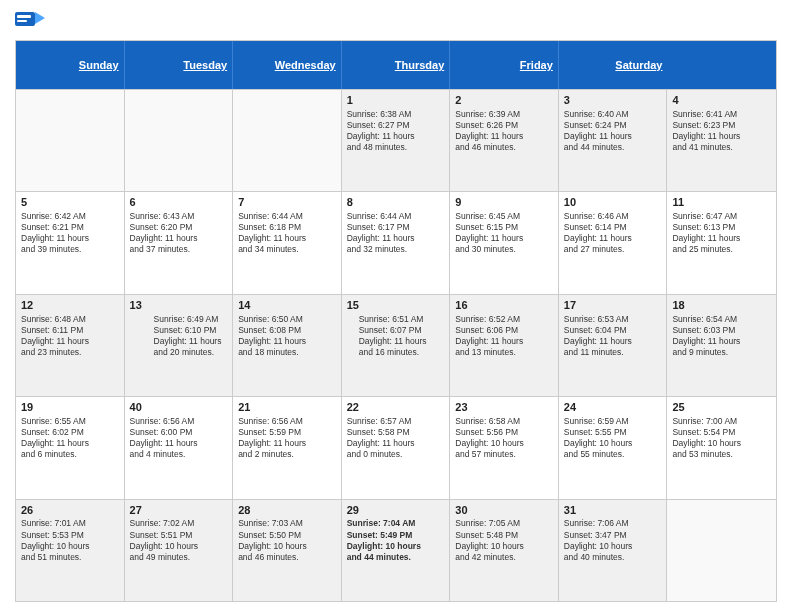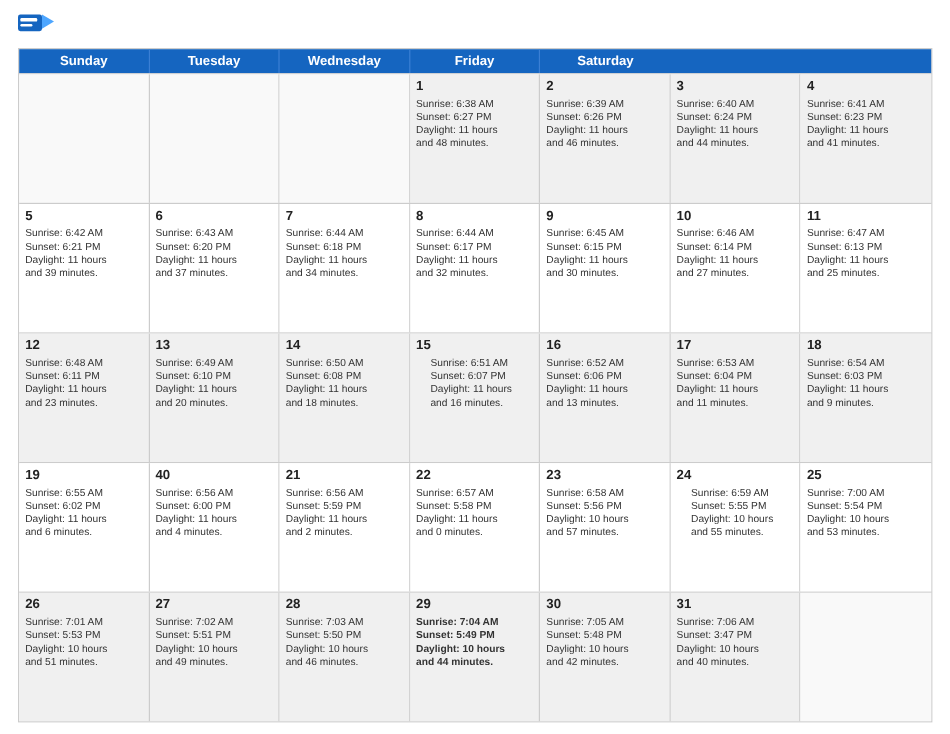--- a/index.html
+++ b/index.html
@@ -53,23 +53,24 @@
     }
     .cal-header-row {
       display: grid;
       grid-template-columns: repeat(7, 1fr);
       background: #1565c0;
     }
     .cal-header-cell {
       color: #fff;
       font-size: 11px;
       font-weight: bold;
-      padding: 4px 5px;
-      text-align: center;
+      padding: 18px 5px;
+      text-align: right;
       border-right: 1px solid #3a7fd4;
+      text-decoration: underline;
     }
     .cal-header-cell:last-child { border-right: none; }
     .cal-body {
       flex: 1;
       display: flex;
       flex-direction: column;
     }
     .cal-row {
       display: grid;
       grid-template-columns: repeat(7, 1fr);
@@ -128,20 +129,21 @@
       <div class="month-title"></div>
       <div class="location"></div>
     </div>
   </div>
 
   <div class="calendar">
     <div class="cal-header-row">
     <div class="cal-header-cell">Sunday</div>
         <div class="cal-header-cell">Tuesday</div>
         <div class="cal-header-cell">Wednesday</div>
+        <div class="cal-header-cell">Thursday</div>
         <div class="cal-header-cell">Friday</div>
         <div class="cal-header-cell">Saturday</div>
       </div>
     <div class="cal-body">
     <div class="cal-row">
           <div class="cal-cell empty"></div>
           <div class="cal-cell empty"></div>
           <div class="cal-cell empty"></div>
           <div class="cal-cell shaded">
             <span class="day-num">1</span>
@@ -226,21 +228,21 @@
         <div class="cal-row">
           <div class="cal-cell shaded">
             <span class="day-num">12</span>
             <div class="cell-text" style="white-space: pre-line;">Sunrise: 6:48 AM
 Sunset: 6:11 PM
 Daylight: 11 hours
 and 23 minutes.</div>
           </div>
           <div class="cal-cell shaded">
             <span class="day-num">13</span>
-            <div class="cell-text" style="white-space: pre-line;">Sunrise: 6:49 AM
+            <div class="cell-text" style="white-space: pre-line; margin-left: 24px;">Sunrise: 6:49 AM
 Sunset: 6:10 PM
 Daylight: 11 hours
 and 20 minutes.</div>
           </div>
           <div class="cal-cell shaded">
             <span class="day-num">14</span>
             <div class="cell-text" style="white-space: pre-line;">Sunrise: 6:50 AM
 Sunset: 6:08 PM
 Daylight: 11 hours
 and 18 minutes.</div>
@@ -305,21 +307,21 @@
           </div>
           <div class="cal-cell">
             <span class="day-num">23</span>
             <div class="cell-text" style="white-space: pre-line;">Sunrise: 6:58 AM
 Sunset: 5:56 PM
 Daylight: 10 hours
 and 57 minutes.</div>
           </div>
           <div class="cal-cell">
             <span class="day-num">24</span>
-            <div class="cell-text" style="white-space: pre-line; margin-left: 12px;">Sunrise: 6:59 AM
+            <div class="cell-text" style="white-space: pre-line;">Sunrise: 6:59 AM
 Sunset: 5:55 PM
 Daylight: 10 hours
 and 55 minutes.</div>
           </div>
           <div class="cal-cell">
             <span class="day-num">25</span>
             <div class="cell-text" style="white-space: pre-line;">Sunrise: 7:00 AM
 Sunset: 5:54 PM
 Daylight: 10 hours
 and 53 minutes.</div>

